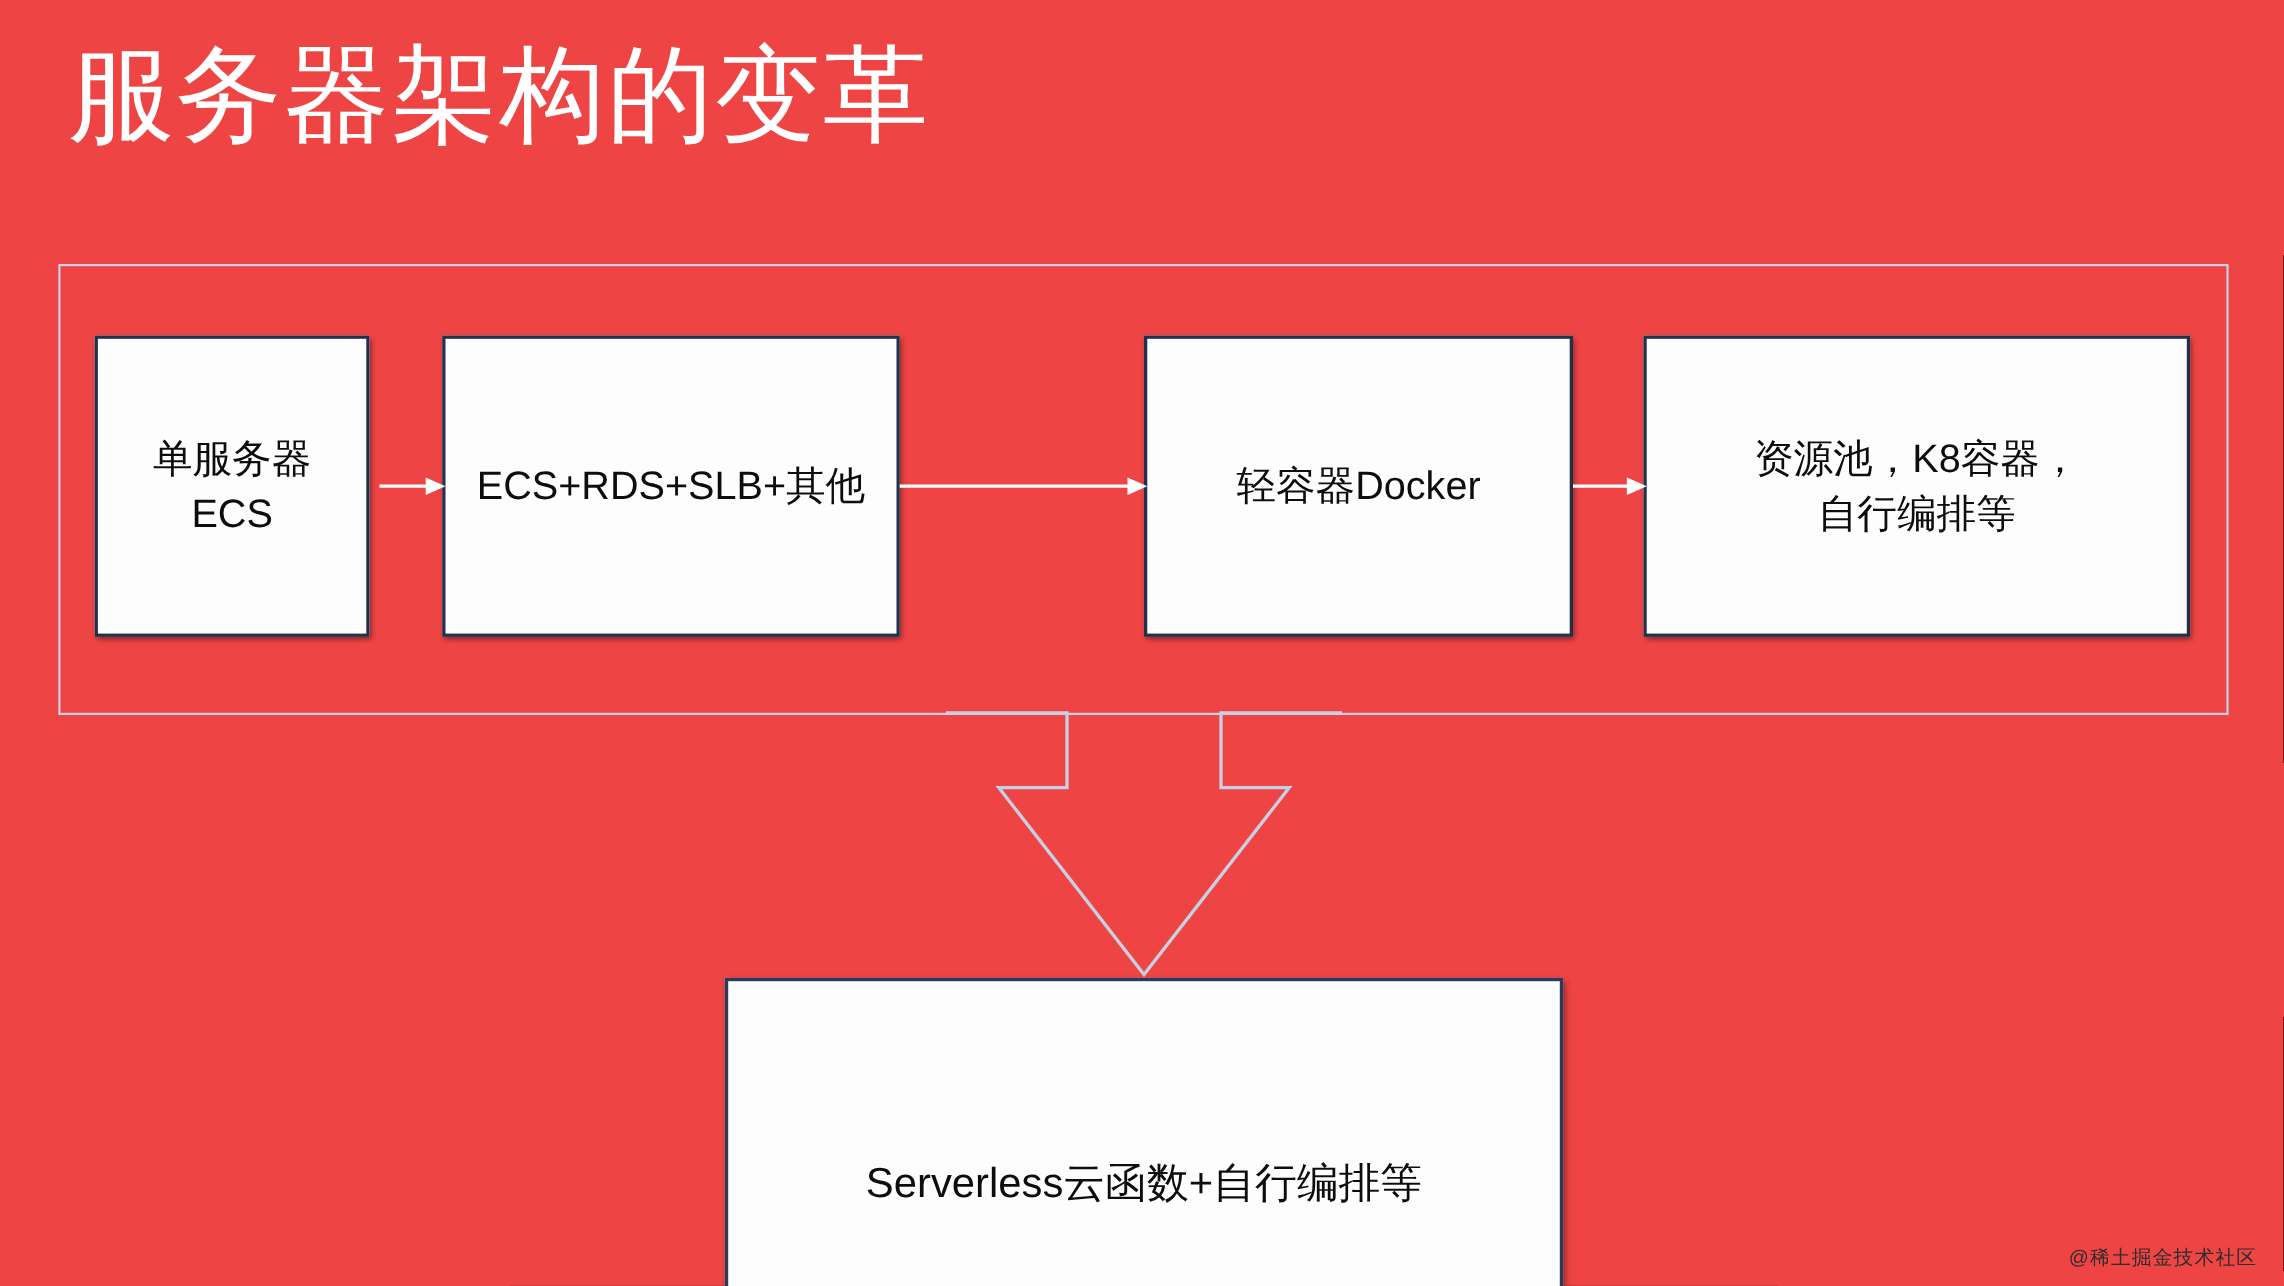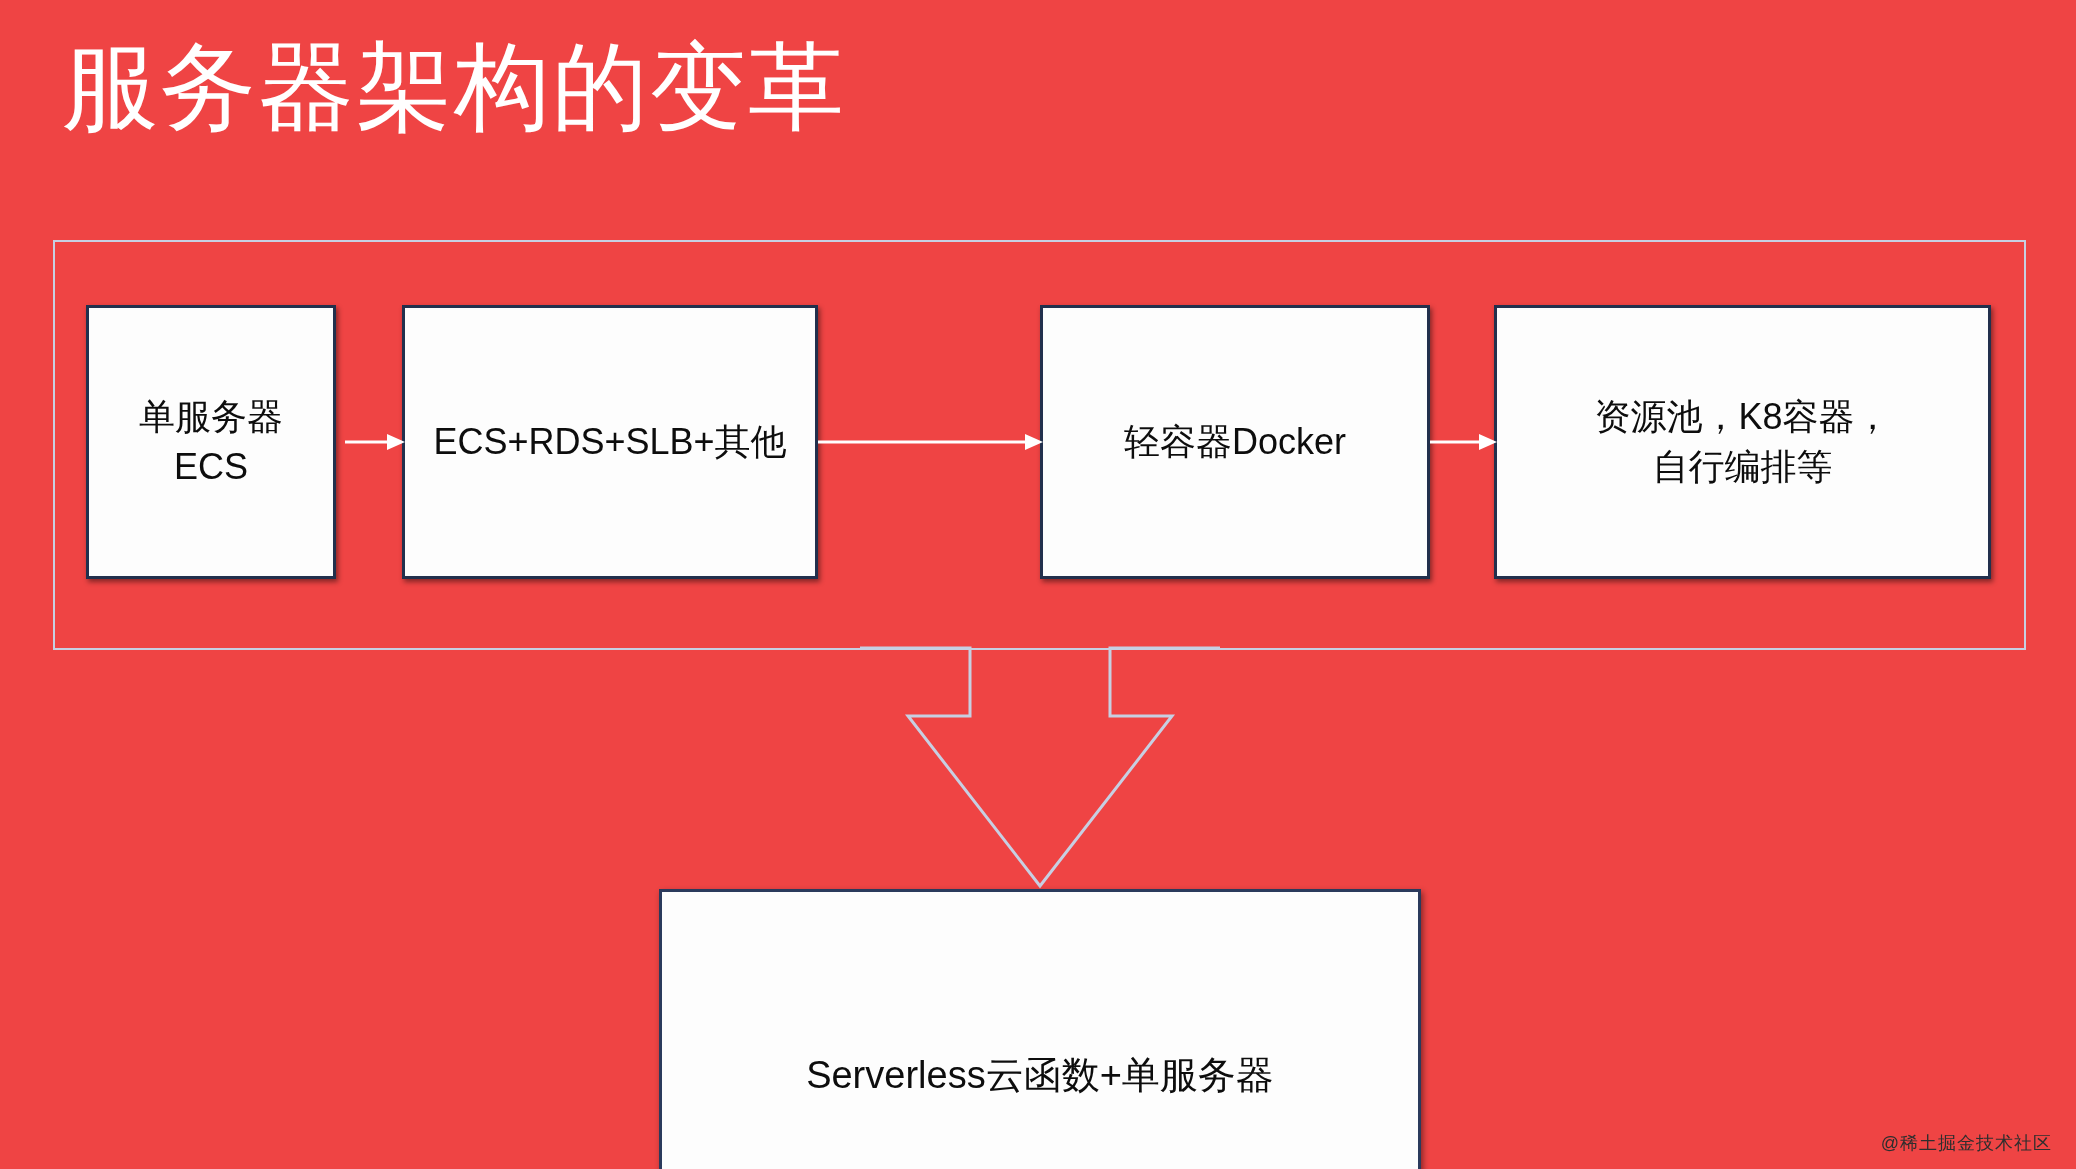--- a/index.html
+++ b/index.html
@@ -162,18 +162,18 @@
     </svg>
   </div>
 
   <div id="big-down-arrow">
     <svg width="360" height="248" viewBox="0 0 360 248">
       <path d="M 0 2 L 110 2 L 110 70 L 48 70 L 180 240 L 312 70 L 250 70 L 250 2 L 360 2" fill="none" stroke="#c7cfe2" stroke-width="3" stroke-linejoin="miter"></path>
     </svg>
   </div>
 
   <div id="box-result">
-    <span>Serverless云函数+单服务器</span>
+    <span>Serverless云函数+自行编排等</span>
   </div>
 
   <div id="watermark">@稀土掘金技术社区</div>
 
 </div>
 
 </body></html>

